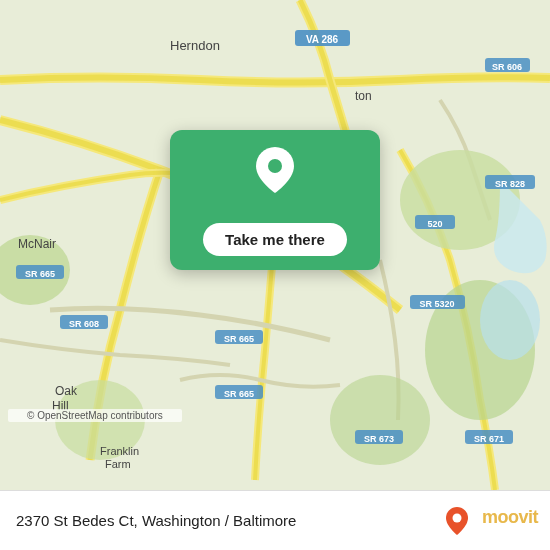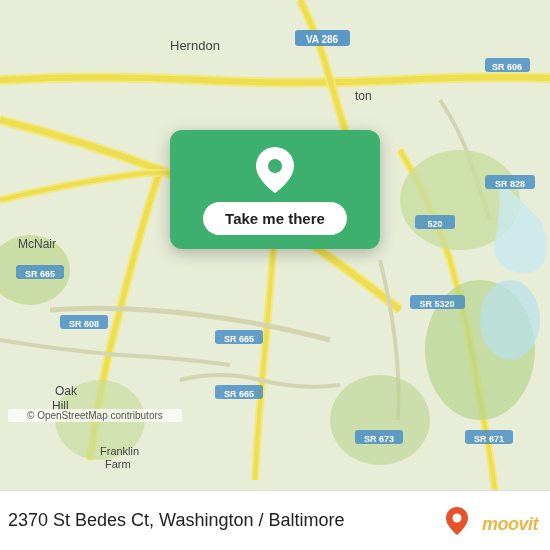--- a/index.html
+++ b/index.html
@@ -32,20 +32,21 @@
       top: 130px;
       left: 170px;
       width: 210px;
       background: #3daf6e;
       border-radius: 12px;
       display: flex;
       flex-direction: column;
       align-items: center;
       padding: 16px 20px 14px;
       box-shadow: 0 4px 16px rgba(0,0,0,0.25);
+      gap: 21px;
     }
 
     #pin-icon-wrap {
       width: 48px;
       height: 48px;
       margin-bottom: 8px;
       display: flex;
       align-items: center;
       justify-content: center;
     }
@@ -68,32 +69,32 @@
       height: 60px;
       background: white;
       display: flex;
       align-items: center;
       justify-content: space-between;
       padding: 0 12px 0 8px;
       border-top: 1px solid #ddd;
     }
 
     #address-text {
-      font-size: 18px;
+      font-size: 15px;
       color: #222;
       font-weight: 500;
       flex: 1;
       text-align: left;
+      margin-left: 8px;
     }
 
     #moovit-logo {
       display: flex;
-      align-items: flex-end;
+      align-items: flex-start;
       gap: 14px;
-      font-style: italic;
     }
 
     #moovit-pin {
       width: 22px;
       height: 28px;
     }
 
     #moovit-wordmark {
       font-size: 18px;
       font-weight: 700;

